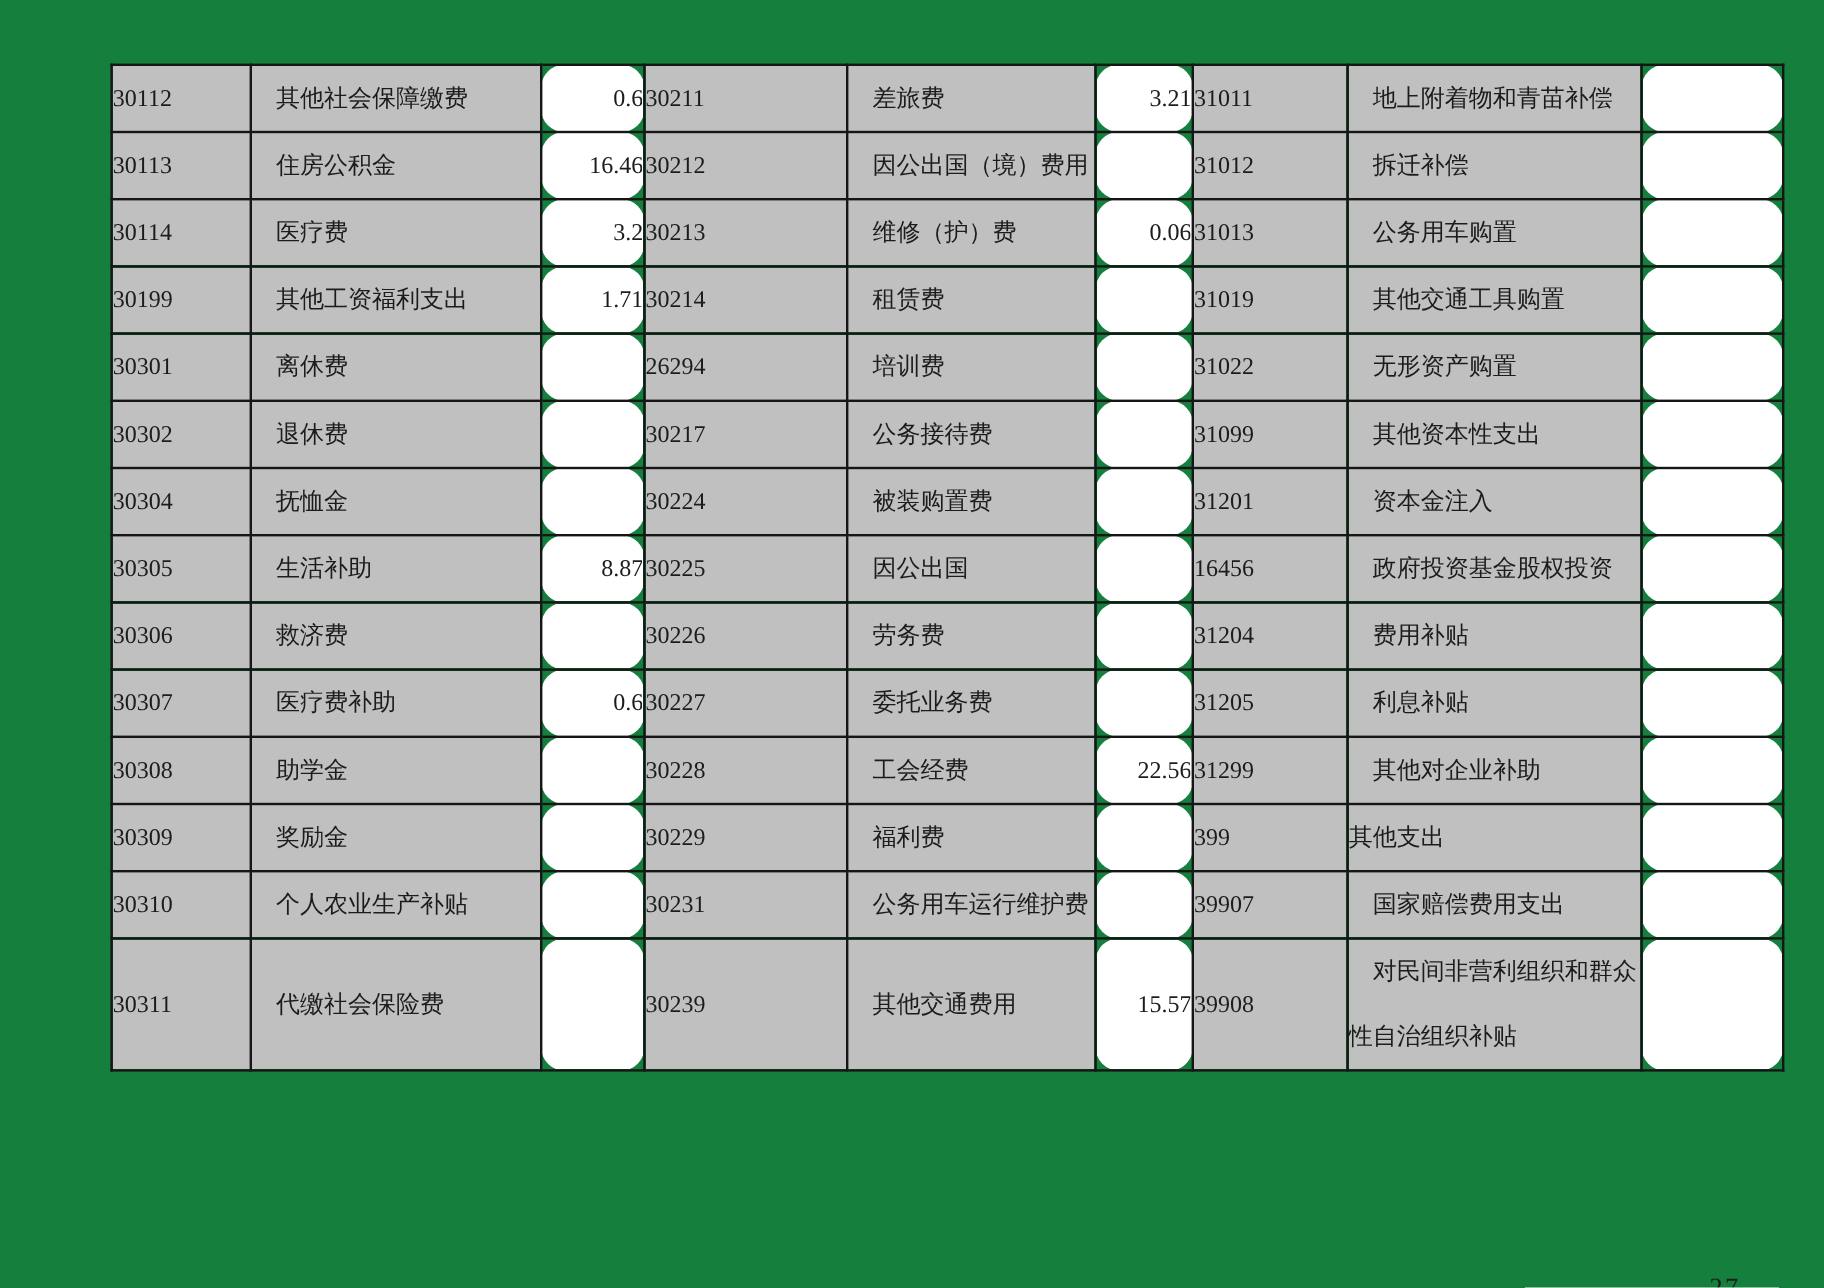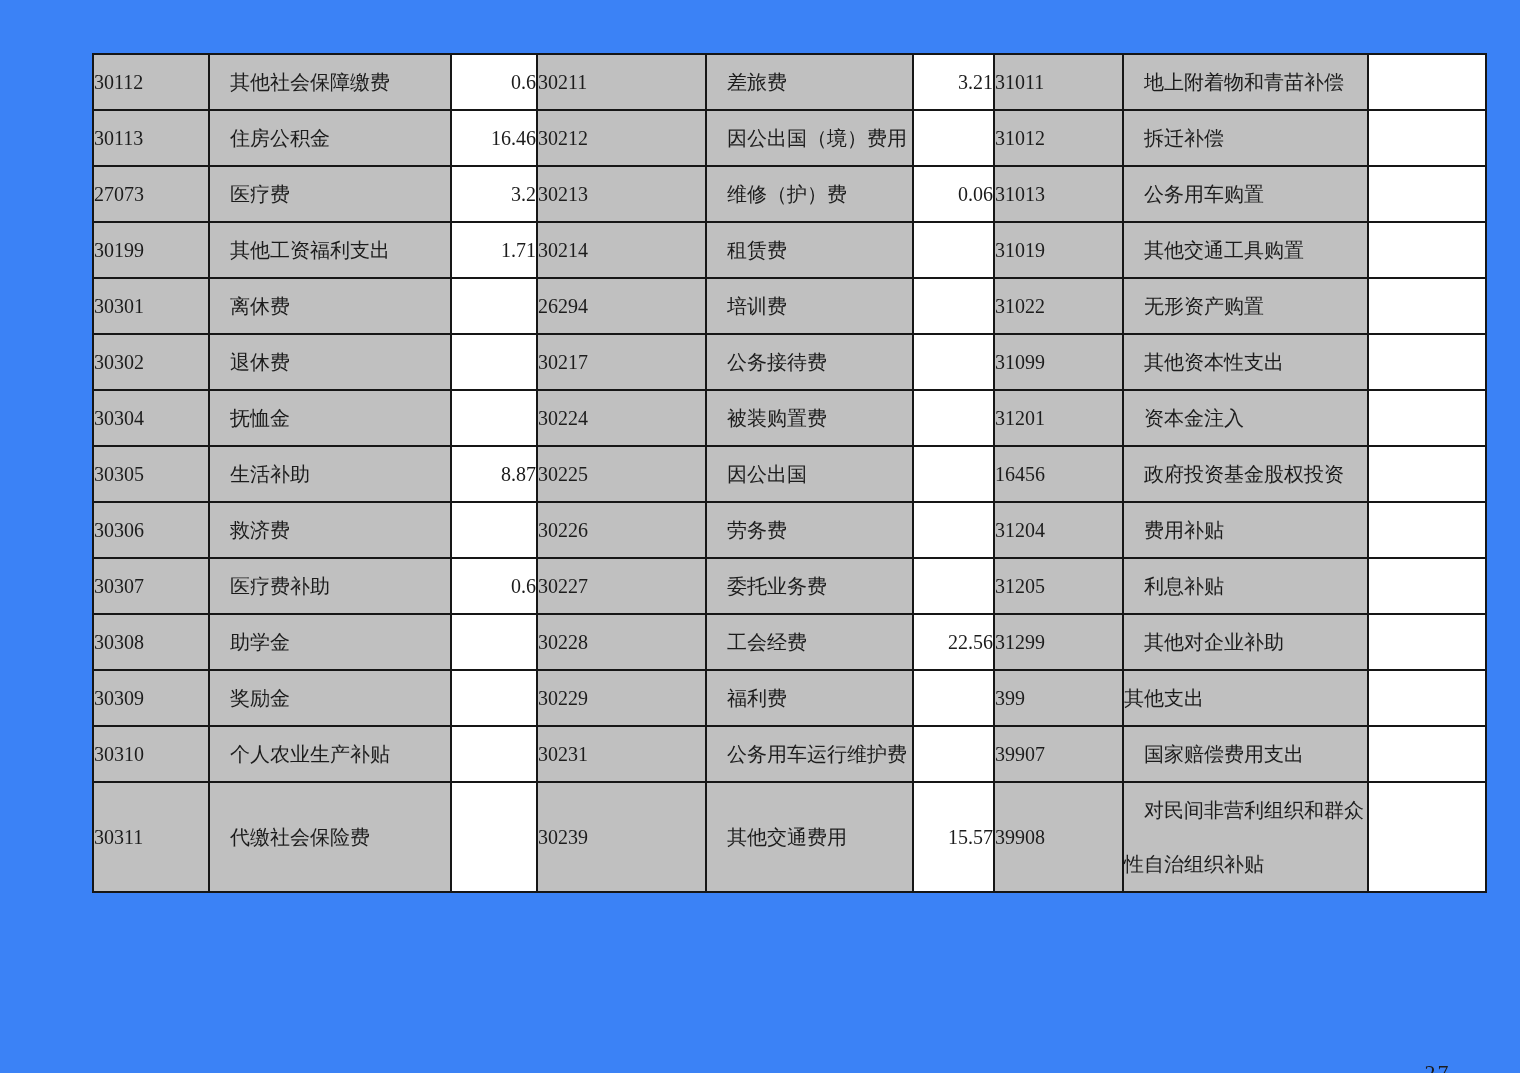--- a/index.html
+++ b/index.html
@@ -1,20 +1,20 @@
 <!DOCTYPE html>
 <html><head>
 <meta charset="utf-8">
 <style>
   html, body { margin: 0; padding: 0; background: #e8e8e8; }
   .page {
     position: relative;
     width: 1520px;
     height: 1073px;
-    background: #3b82f6;
+    background: #15803d;
     font-family: "Liberation Serif", "DejaVu Serif", serif;
     color: #1c1c1c;
     overflow: hidden;
   }
   table.budget {
     position: absolute;
     left: 92px;
     top: 53px;
     width: 1393px;
     border-collapse: collapse;
@@ -22,21 +22,21 @@
   }
   table.budget td {
     border: 2px solid #161616;
     font-size: 20px;
     line-height: 54px;
     vertical-align: middle;
     overflow: hidden;
     padding: 0;
   }
   td.cell-gray { background: #c0c0c0; }
-  td.cell-white { background: #ffffff; }
+  td.cell-white { background: #ffffff; border-radius: 19px; }
   td.code-cell { padding-left: 6px; }
   td.name-cell {
     padding-left: 4px;
     padding-right: 2px;
     word-break: break-all;
     line-height: 54px;
   }
   td.name-cell.indented { text-indent: 1em; }
   td.value-cell {
     text-align: right;
@@ -88,21 +88,21 @@
           <td class="name-cell cell-gray indented">住房公积金</td>
           <td class="value-cell cell-white">16.46</td>
           <td class="code-cell cell-gray">30212</td>
           <td class="name-cell cell-gray indented">因公出国（境）费用</td>
           <td class="value-cell cell-white"></td>
           <td class="code-cell cell-gray">31012</td>
           <td class="name-cell cell-gray indented">拆迁补偿</td>
           <td class="value-cell cell-white"></td>
         </tr>
         <tr>
-          <td class="code-cell cell-gray">27073</td>
+          <td class="code-cell cell-gray">30114</td>
           <td class="name-cell cell-gray indented">医疗费</td>
           <td class="value-cell cell-white">3.2</td>
           <td class="code-cell cell-gray">30213</td>
           <td class="name-cell cell-gray indented">维修（护）费</td>
           <td class="value-cell cell-white">0.06</td>
           <td class="code-cell cell-gray">31013</td>
           <td class="name-cell cell-gray indented">公务用车购置</td>
           <td class="value-cell cell-white"></td>
         </tr>
         <tr>

